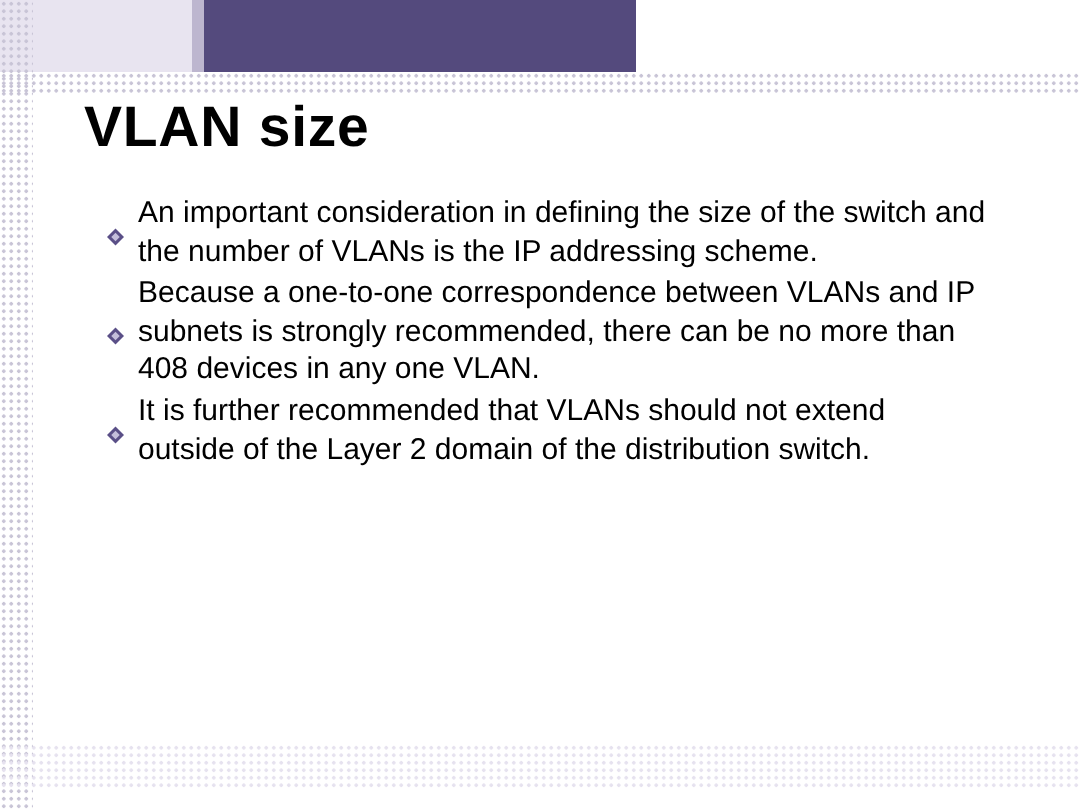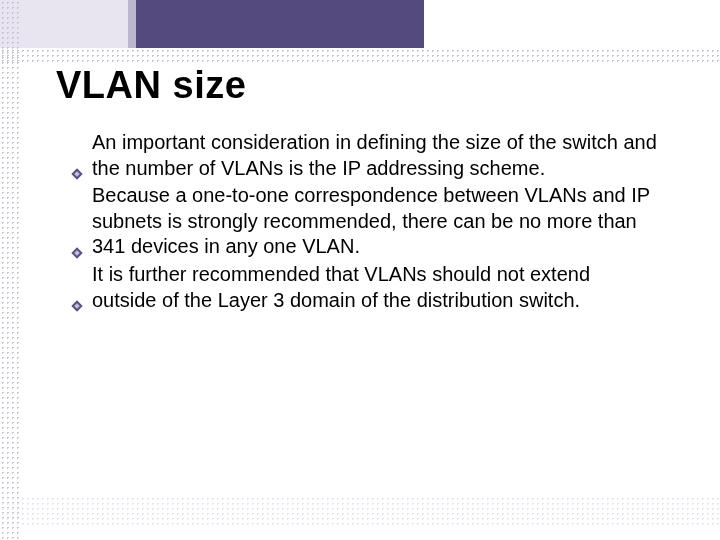--- a/index.html
+++ b/index.html
@@ -46,21 +46,21 @@
     letter-spacing: 0.5px;
   }
   .content {
     position: absolute;
     top: 130px;
     left: 70px;
     right: 60px;
   }
   .bullet-item {
     display: flex;
-    align-items: flex-end;
+    align-items: center;
     margin-bottom: 2px;
   }
   .bullet-icon {
     flex: 0 0 auto;
     margin-right: 8px;
     margin-top: 5px;
   }
   .bullet-icon svg { display: block; }
   .bullet-text {
     font-size: 20px;
@@ -118,24 +118,24 @@
     </span>
     <span class="bullet-text">An important consideration in defining the size of the switch and the number of VLANs is the IP addressing scheme.</span>
   </div>
   <div class="bullet-item">
     <span class="bullet-icon">
       <svg width="14" height="14" viewBox="0 0 14 14">
         <rect x="3" y="3" width="8" height="8" fill="#5a4f87" transform="rotate(45 7 7)"></rect>
         <rect x="5" y="5" width="4" height="4" fill="#c4bedb" transform="rotate(45 7 7)"></rect>
       </svg>
     </span>
-    <span class="bullet-text">Because a one-to-one correspondence between VLANs and IP subnets is strongly recommended, there can be no more than 341 devices in any one VLAN.</span>
+    <span class="bullet-text">Because a one-to-one correspondence between VLANs and IP subnets is strongly recommended, there can be no more than 408 devices in any one VLAN.</span>
   </div>
   <div class="bullet-item">
     <span class="bullet-icon">
       <svg width="14" height="14" viewBox="0 0 14 14">
         <rect x="3" y="3" width="8" height="8" fill="#5a4f87" transform="rotate(45 7 7)"></rect>
         <rect x="5" y="5" width="4" height="4" fill="#c4bedb" transform="rotate(45 7 7)"></rect>
       </svg>
     </span>
-    <span class="bullet-text">It is further recommended that VLANs should not extend outside of the Layer 3 domain of the distribution switch.</span>
+    <span class="bullet-text">It is further recommended that VLANs should not extend outside of the Layer 2 domain of the distribution switch.</span>
   </div>
 </div>
 
 </body></html>

